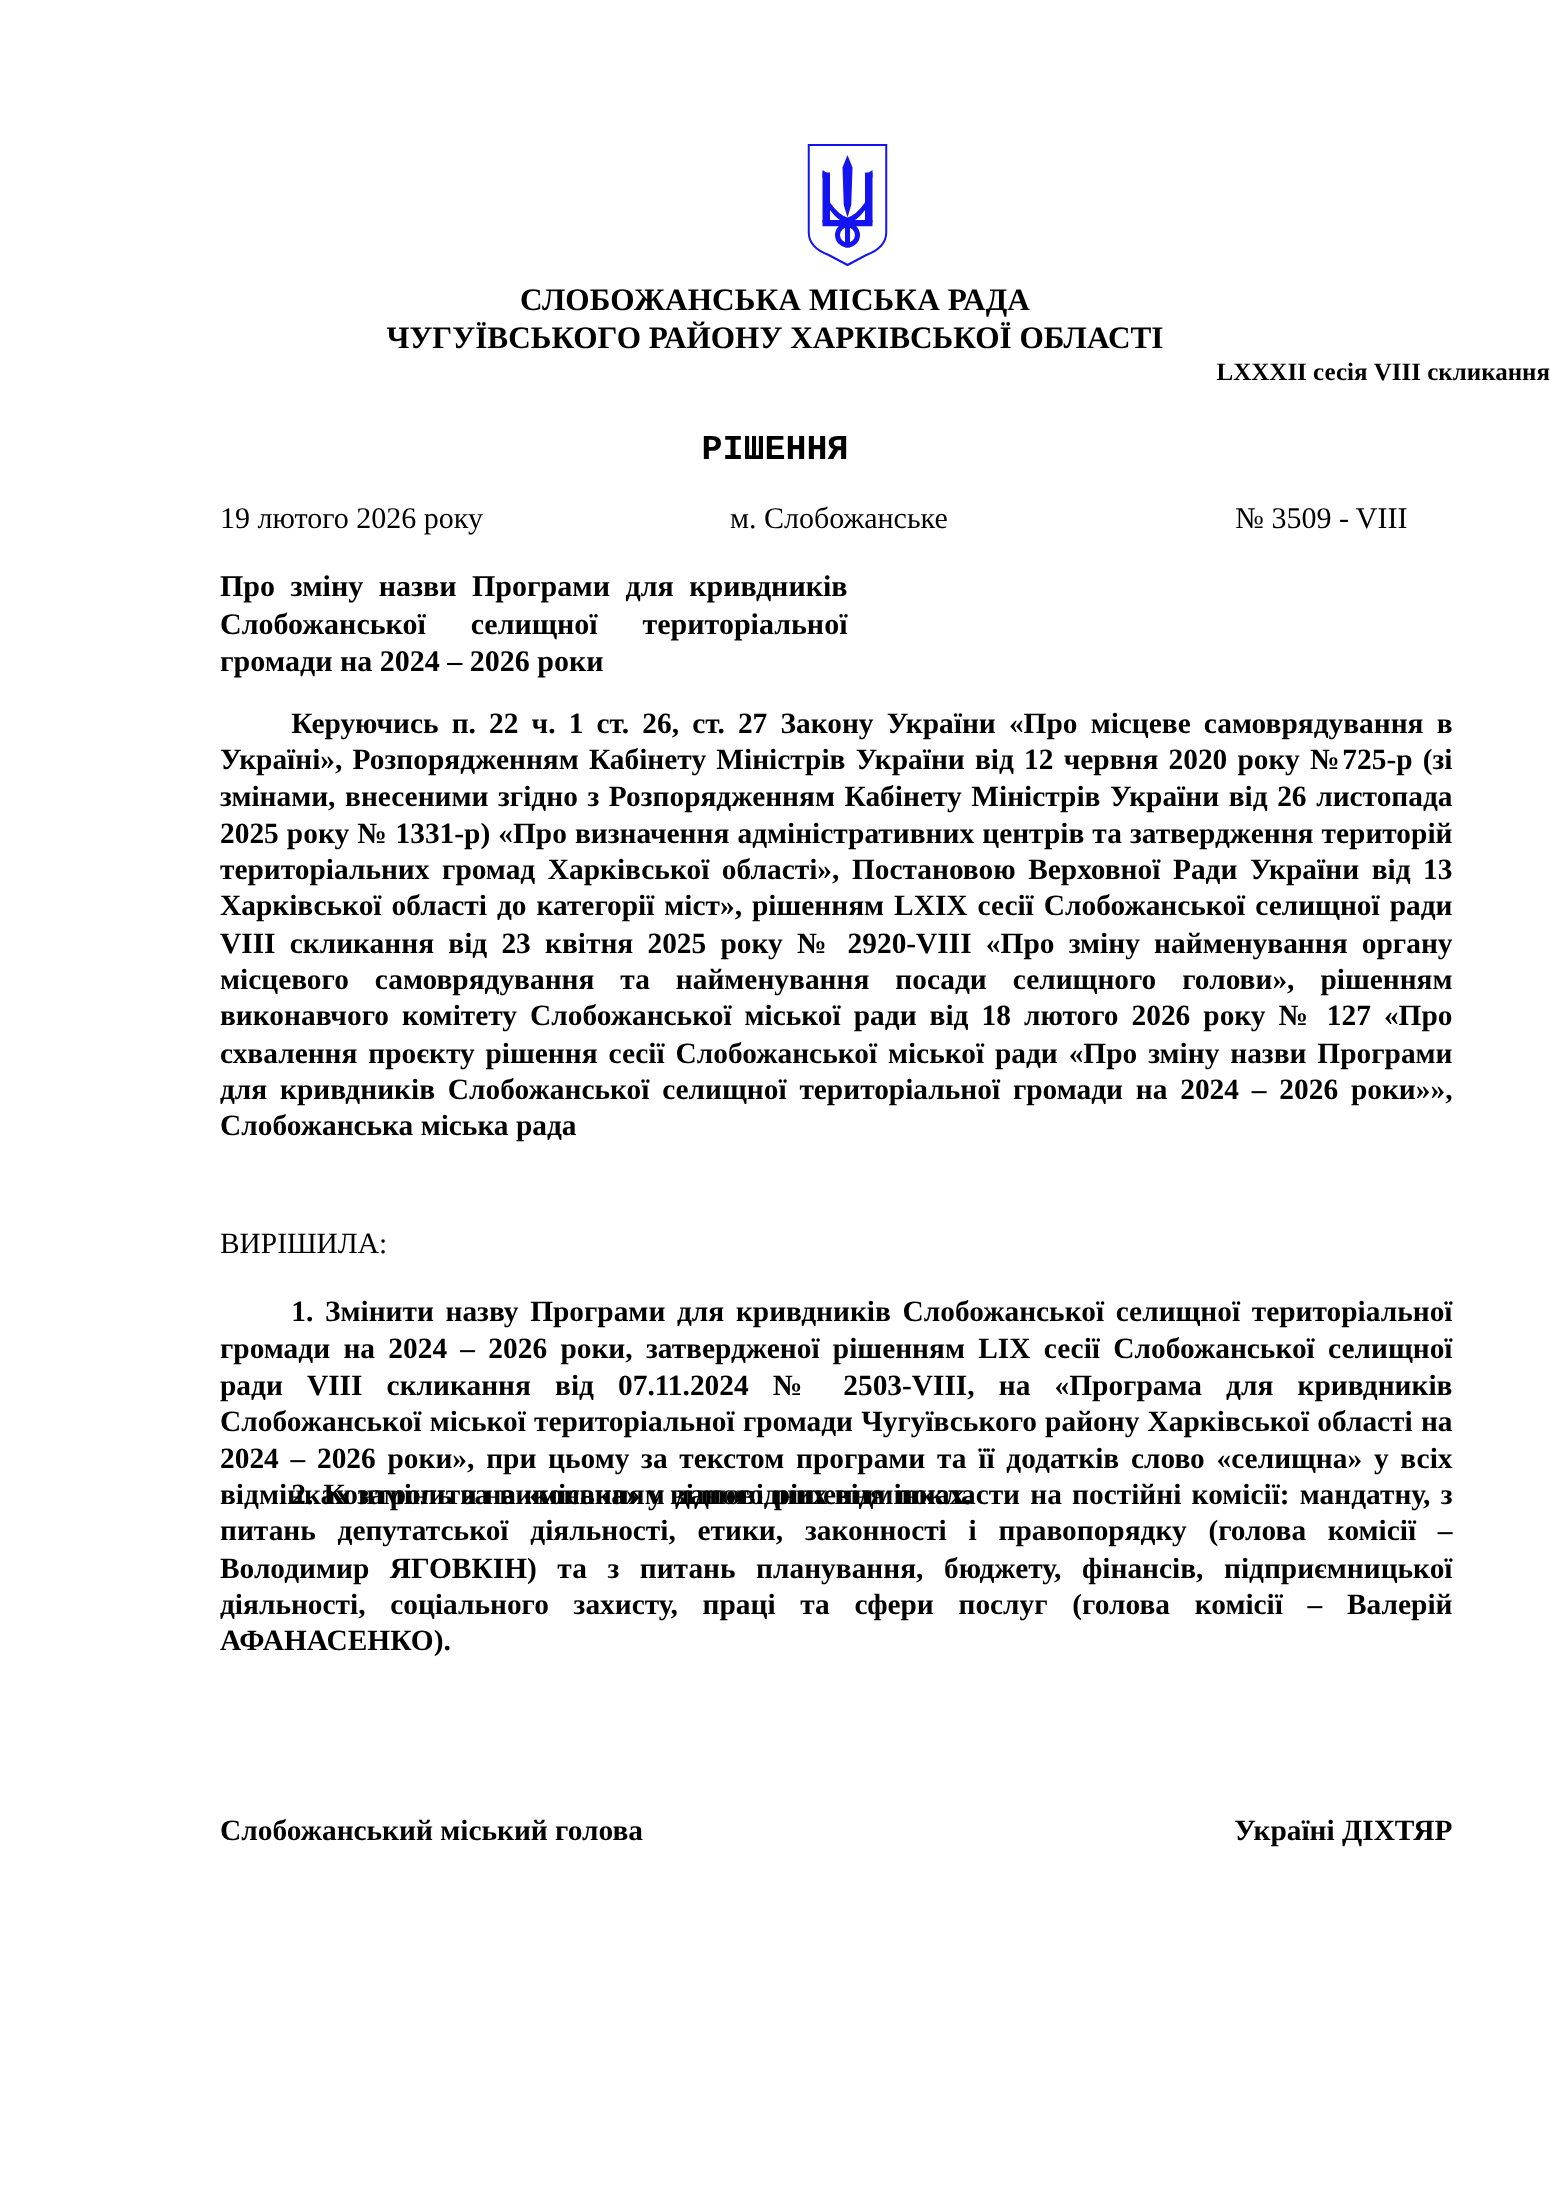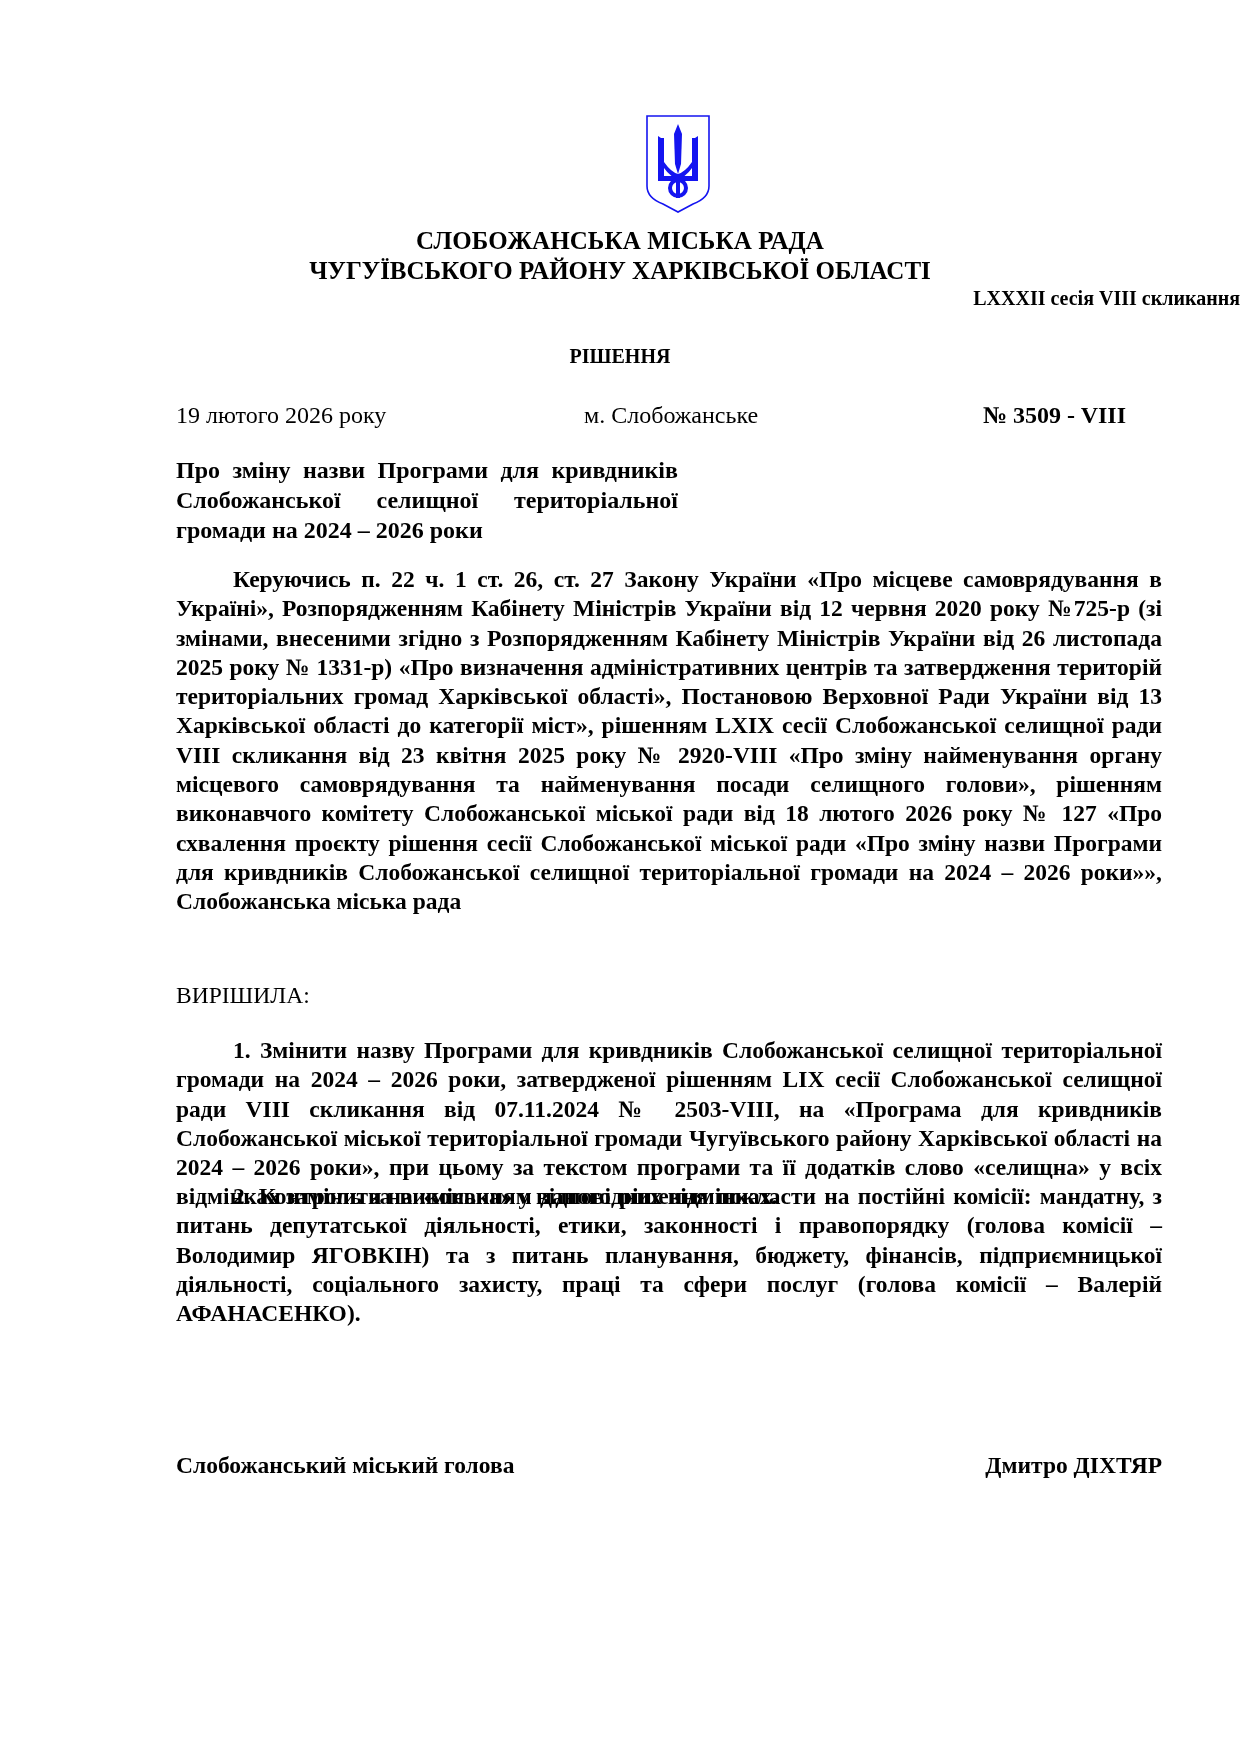--- a/index.html
+++ b/index.html
@@ -4,25 +4,25 @@
 <style>
   html, body { margin: 0; padding: 0; background: #ffffff; }
   body { width: 1240px; height: 1754px; position: relative; overflow: hidden;
          font-family: "Liberation Serif", "DejaVu Serif", serif; color: #000; }
   .page { position: absolute; left: 0; top: 0; width: 1240px; height: 1292px; }
   .emblem { position: absolute; left: 645px; top: 114px; width: 66px; height: 100px; }
   .hdr { position: absolute; left: 0; width: 1240px; text-align: center; font-weight: bold; }
   .h1 { top: 227px; font-size: 25px; letter-spacing: 0.1px; }
   .h2 { top: 257px; font-size: 25px; }
   .h3 { top: 287px; font-size: 20px; font-weight: bold; text-align: right; }
-  .decision { top: 345px; font-size: 20px; }
+  .decision { top: 345px; font-size: 28px; font-family: Liberation Mono, monospace; }
   .meta-row { position: absolute; top: 402px; left: 176px; width: 950px; height: 30px; font-size: 24px; text-align: right; }
   .meta-date { position: absolute; left: 0; top: 0; }
   .meta-city { position: absolute; left: 408px; top: 0; }
-  .meta-num { position: absolute; right: 0; top: 0; font-weight: bold; }
+  .meta-num { position: absolute; right: 0; top: 0; font-weight: normal; }
   .title-block { position: absolute; left: 176px; top: 455px; width: 502px; font-size: 24px; font-weight: bold; line-height: 30px; }
   .tline { display: block; text-align: justify; text-align-last: justify; white-space: nowrap; height: 30px; }
   .tline.last { text-align-last: left; }
   .body { position: absolute; left: 176px; width: 986px; font-size: 23.5px; line-height: 29.3px; }
   .line { display: block; height: 29.3px; white-space: nowrap; text-align: justify; text-align-last: justify; }
   .line.last { text-align-last: left; }
   .line.indent { padding-left: 57px; }
   .b { font-weight: bold; }
   .n { font-weight: bold; margin-top: 44px; }
   .p1 { top: 565px; }
@@ -100,15 +100,15 @@
   <div class="body p3">
       <span class="line indent"><span class="n">2. Контроль за виконанням даного рішення покласти на постійні комісії: мандатну, з</span></span>
       <span class="line"><span class="n">питань депутатської діяльності, етики, законності і правопорядку (голова комісії –</span></span>
       <span class="line"><span class="n">Володимир ЯГОВКІН) та з питань планування, бюджету, фінансів, підприємницької</span></span>
       <span class="line"><span class="n">діяльності, соціального захисту, праці та сфери послуг (голова комісії – Валерій</span></span>
       <span class="line last"><span class="n">АФАНАСЕНКО).</span></span>
     </div>
 
   <div class="sign">
     <span class="sign-left">Слобожанський міський голова</span>
-    <span class="sign-right">Дмитро ДІХТЯР</span>
+    <span class="sign-right">Україні ДІХТЯР</span>
   </div>
 </div>
 
 </body></html>

